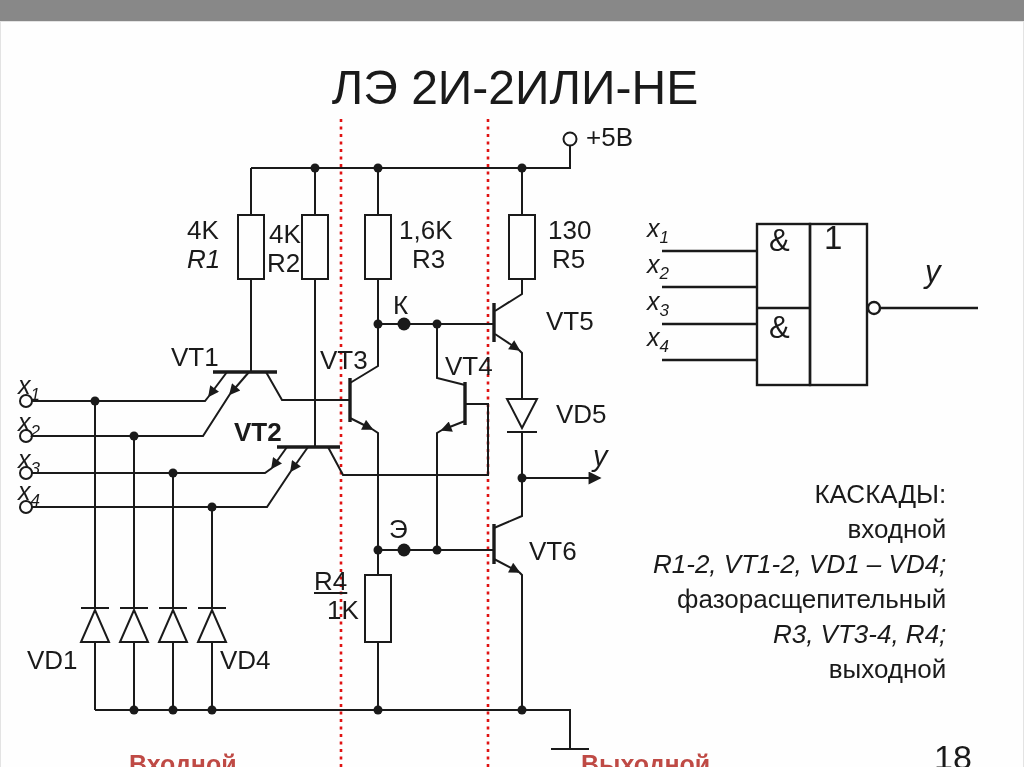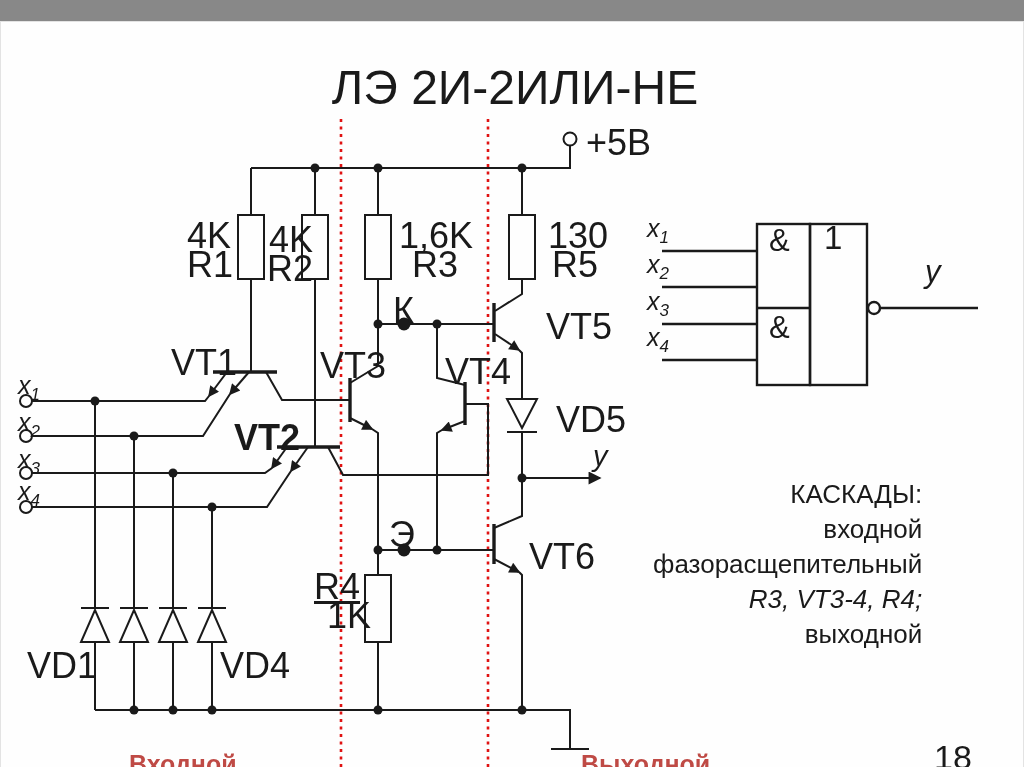--- a/index.html
+++ b/index.html
@@ -1,20 +1,20 @@
 <!DOCTYPE html>
 <html><head>
 <meta charset="utf-8">
 <style>
   html,body{margin:0;padding:0;background:#888;}
   #page{position:relative;width:1024px;height:767px;background:#fefefe;
         font-family:"Liberation Sans", sans-serif;color:#1a1a1a;overflow:hidden;
         box-shadow:inset 0 0 0 1px #e3e3e3;margin-top:21px;}
   #schem-svg{position:absolute;left:0;top:0;width:1024px;height:767px;}
-  .lbl{position:absolute;white-space:nowrap;font-size:36px;line-height:1.05;color:#1a1a1a;}
+  .lbl{position:absolute;white-space:nowrap;font-size:26px;line-height:1.05;color:#1a1a1a;}
   .title{font-size:48px;text-align:center;letter-spacing:0px;}
   .it{font-style:italic;}
   .xlbl{position:absolute;font-style:italic;font-size:25px;}
   .xlbl .sub{font-size:17px;vertical-align:-6px;font-style:italic;}
   .gate{font-size:31px;}
   .caption{position:absolute;left:653px;top:456px;font-size:26px;line-height:35px;text-align:right;}
   .caption .ind{padding-left:65px;}
   .stage{position:absolute;font-size:25px;font-weight:bold;color:#bf4a45;}
   .pageno{position:absolute;font-family:Liberation Sans, sans-serif;font-size:34px;}
 </style>
@@ -147,21 +147,21 @@
       <circle cx="874" cy="287" r="6"></circle>
       <path d="M880,287 H978"></path>
     </g>
   </svg>
 
   <div class="lbl title" style="left:325px;top:42px;width:380px;">ЛЭ 2И-2ИЛИ-НЕ</div>
 
   <div class="lbl" style="left:586px;top:103px;">+5В</div>
 
   <div class="lbl" style="left:187px;top:196px;">4K</div>
-  <div class="lbl" style="left:187px;top:225px;">R1</div>
+  <div class="lbl" style="left:187px;top:225px;font-style:italic;">R1</div>
   <div class="lbl" style="left:269px;top:200px;">4K</div>
   <div class="lbl" style="left:267px;top:229px;">R2</div>
   <div class="lbl" style="left:399px;top:196px;">1,6K</div>
   <div class="lbl" style="left:412px;top:225px;">R3</div>
   <div class="lbl" style="left:548px;top:196px;">130</div>
   <div class="lbl" style="left:552px;top:225px;">R5</div>
   <div class="lbl" style="left:314px;top:547px;text-decoration:underline;">R4</div>
   <div class="lbl" style="left:327px;top:576px;">1K</div>
 
   <div class="lbl" style="left:171px;top:323px;">VT1</div>
@@ -191,20 +191,21 @@
   <div class="xlbl" style="left:647px;top:302px;"><span>x</span><span class="sub">4</span></div>
 
   <div class="lbl gate" style="left:769px;top:204px;">&amp;</div>
   <div class="lbl gate" style="left:769px;top:291px;">&amp;</div>
   <div class="lbl" style="left:824px;top:200px;font-size:33px;">1</div>
   <div class="lbl it" style="left:925px;top:235px;font-size:31px;">y</div>
 
   <div class="caption">
     <div>КАСКАДЫ:</div>
     <div class="ind">входной</div>
+    <div class="it">R1-2, VT1-2, VD1 – VD4;</div>
     <div>фазорасщепительный</div>
     <div class="it">R3, VT3-4, R4;</div>
     <div class="ind">выходной</div>
   </div>
 
   <div class="stage" style="left:129px;top:729px;">Входной</div>
   <div class="stage" style="left:400px;top:760px;">ФР</div>
   <div class="stage" style="left:581px;top:729px;">Выходной</div>
 
   <div class="pageno" style="left:934px;top:717px;">18</div>

